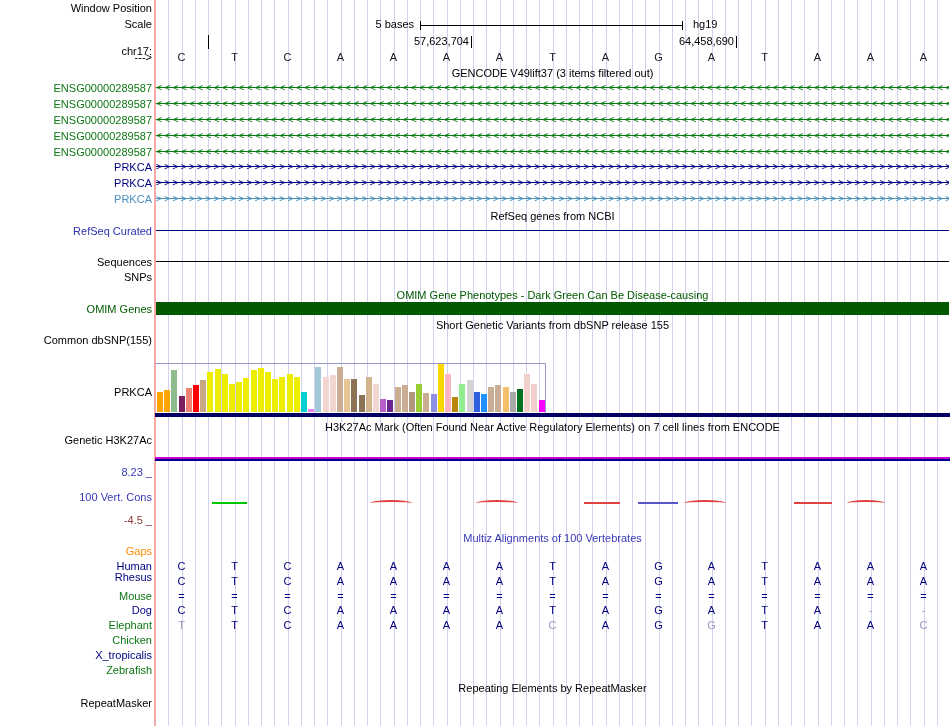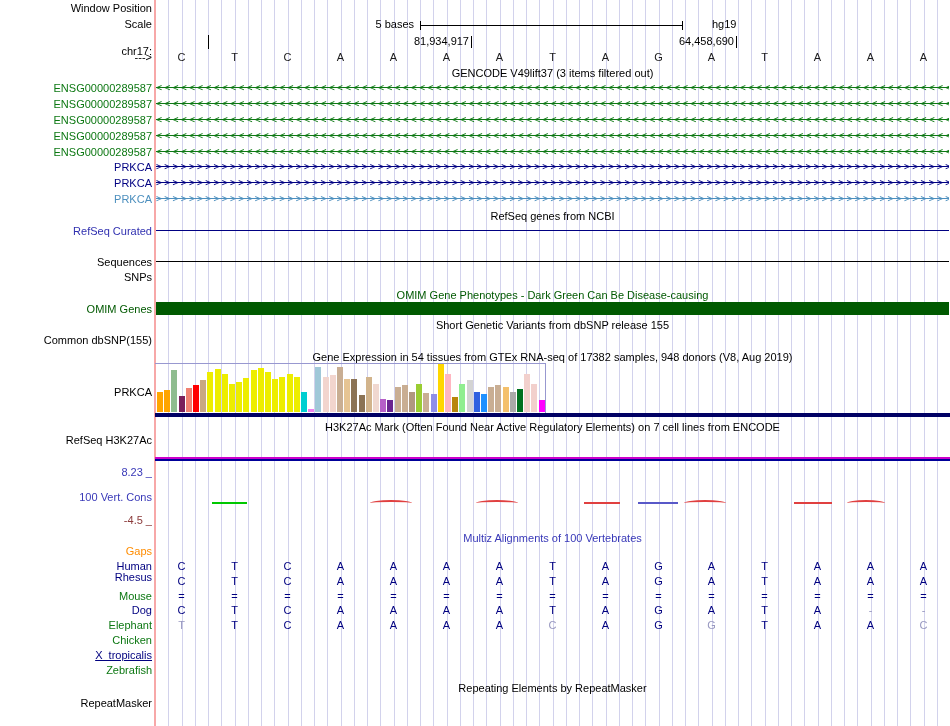--- a/index.html
+++ b/index.html
@@ -26,24 +26,24 @@
   <div class="lbl" style="top:1px">Window Position</div>
   <div class="lbl" style="top:17px">Scale</div>
   <div class="lbl" style="top:44px">chr17:</div>
   <div class="lbl" style="top:50px">---&gt;</div>
 
 
   <div class="txt" style="top:17px;left:155px;width:259px;text-align:right">5 bases</div>
   <div class="hline" style="top:25px;left:420px;width:263px;height:1px;background:#000"></div>
   <div class="tick" style="left:420px;top:21px;height:9px"></div>
   <div class="tick" style="left:682px;top:21px;height:9px"></div>
-  <div class="txt" style="top:17px;left:712px">hg19</div>
+  <div class="txt" style="top:17px;left:693px">hg19</div>
 
   <div class="tick" style="left:208px;top:35px;height:14px"></div>
-  <div class="txt" style="top:34px;left:369px;width:100px;text-align:right">81,934,917</div>
+  <div class="txt" style="top:34px;left:369px;width:100px;text-align:right">57,623,704</div>
   <div class="tick" style="left:471px;top:36px;height:12px"></div>
   <div class="txt" style="top:34px;left:634px;width:100px;text-align:right">64,458,690</div>
   <div class="tick" style="left:736px;top:36px;height:12px"></div>
 
   <div class="title" style="top:66px">GENCODE V49lift37 (3 items filtered out)</div>
 
   <div class="title" style="top:209px">RefSeq genes from NCBI</div>
   <div class="lbl" style="top: 224px; color: rgb(48, 48, 176);">RefSeq Curated</div>
   <div class="hline" style="top: 230px; left: 156px; width: 793px; height: 1px; background: rgb(0, 0, 130);"></div>
 
@@ -51,28 +51,27 @@
   <div class="hline" style="top:261px;left:156px;width:793px;height:1px;background:#000"></div>
   <div class="lbl" style="top:270px">SNPs</div>
 
   <div class="title" style="top: 288px; color: rgb(0, 89, 0);">OMIM Gene Phenotypes - Dark Green Can Be Disease-causing</div>
   <div class="lbl" style="top: 302px; color: rgb(0, 89, 0);">OMIM Genes</div>
   <div class="hline" style="top: 302px; left: 156px; width: 793px; height: 13px; background: rgb(0, 89, 0);"></div>
 
   <div class="title" style="top:318px">Short Genetic Variants from dbSNP release 155</div>
   <div class="lbl" style="top:333px">Common dbSNP(155)</div>
 
-  <div class="title" style="top:350px">Gene Expression in 54 tissues from GTEx RNA-seq of 17382 samples, 948 donors (V8, Aug 2019)</div>
   <div class="lbl" style="top:385px">PRKCA</div>
   <div class="hline" style="top: 363px; left: 155px; width: 390px; height: 1px; background: rgb(152, 152, 208);"></div>
   <div class="hline" style="top: 363px; left: 545px; width: 1px; height: 50px; background: rgb(152, 152, 208);"></div>
   <div class="hline" style="top: 413px; left: 155px; width: 795px; height: 4px; background: rgb(0, 0, 100);"></div>
 
   <div class="title" style="top:420px">H3K27Ac Mark (Often Found Near Active Regulatory Elements) on 7 cell lines from ENCODE</div>
-  <div class="lbl" style="top:433px">RefSeq H3K27Ac</div>
+  <div class="lbl" style="top:433px">Genetic H3K27Ac</div>
   <div class="hline" style="top: 457px; left: 155px; width: 795px; height: 2px; background: rgb(204, 0, 204);"></div>
   <div class="hline" style="top: 459px; left: 155px; width: 795px; height: 2px; background: rgb(0, 0, 153);"></div>
 
   <div class="lbl" style="top: 465px; color: rgb(56, 56, 184);">8.23 _</div>
   <div class="lbl" style="top: 490px; color: rgb(56, 56, 184);">100 Vert. Cons</div>
   <div class="lbl" style="top: 513px; color: rgb(139, 58, 58);">-4.5 _</div>
 
   <div class="title" style="top: 531px; color: rgb(56, 56, 184);">Multiz Alignments of 100 Vertebrates</div>
 
   <div class="title" style="top:681px">Repeating Elements by RepeatMasker</div>
@@ -314,15 +313,15 @@
     <div class="bcell" style="position: absolute; left: 473px; top: 618px; color: rgb(0, 0, 128);">A</div>
     <div class="bcell" style="position: absolute; left: 526px; top: 618px; color: rgb(152, 152, 192);">C</div>
     <div class="bcell" style="position: absolute; left: 579px; top: 618px; color: rgb(0, 0, 128);">A</div>
     <div class="bcell" style="position: absolute; left: 632px; top: 618px; color: rgb(0, 0, 128);">G</div>
     <div class="bcell" style="position: absolute; left: 685px; top: 618px; color: rgb(152, 152, 192);">G</div>
     <div class="bcell" style="position: absolute; left: 738px; top: 618px; color: rgb(0, 0, 128);">T</div>
     <div class="bcell" style="position: absolute; left: 791px; top: 618px; color: rgb(0, 0, 128);">A</div>
     <div class="bcell" style="position: absolute; left: 844px; top: 618px; color: rgb(0, 0, 128);">A</div>
     <div class="bcell" style="position: absolute; left: 897px; top: 618px; color: rgb(152, 152, 192);">C</div>
     <div class="lbl" style="position: absolute; top: 633px; color: rgb(13, 120, 19);">Chicken</div>
-    <div class="lbl" style="position: absolute; top: 648px; color: rgb(0, 0, 128); text-decoration: underline;">X_tropicalis</div>
+    <div class="lbl" style="position: absolute; top: 648px; color: rgb(0, 0, 128);">X_tropicalis</div>
     <div class="lbl" style="position: absolute; top: 663px; color: rgb(13, 120, 19);">Zebrafish</div>
   </div>
 
 </body></html>

